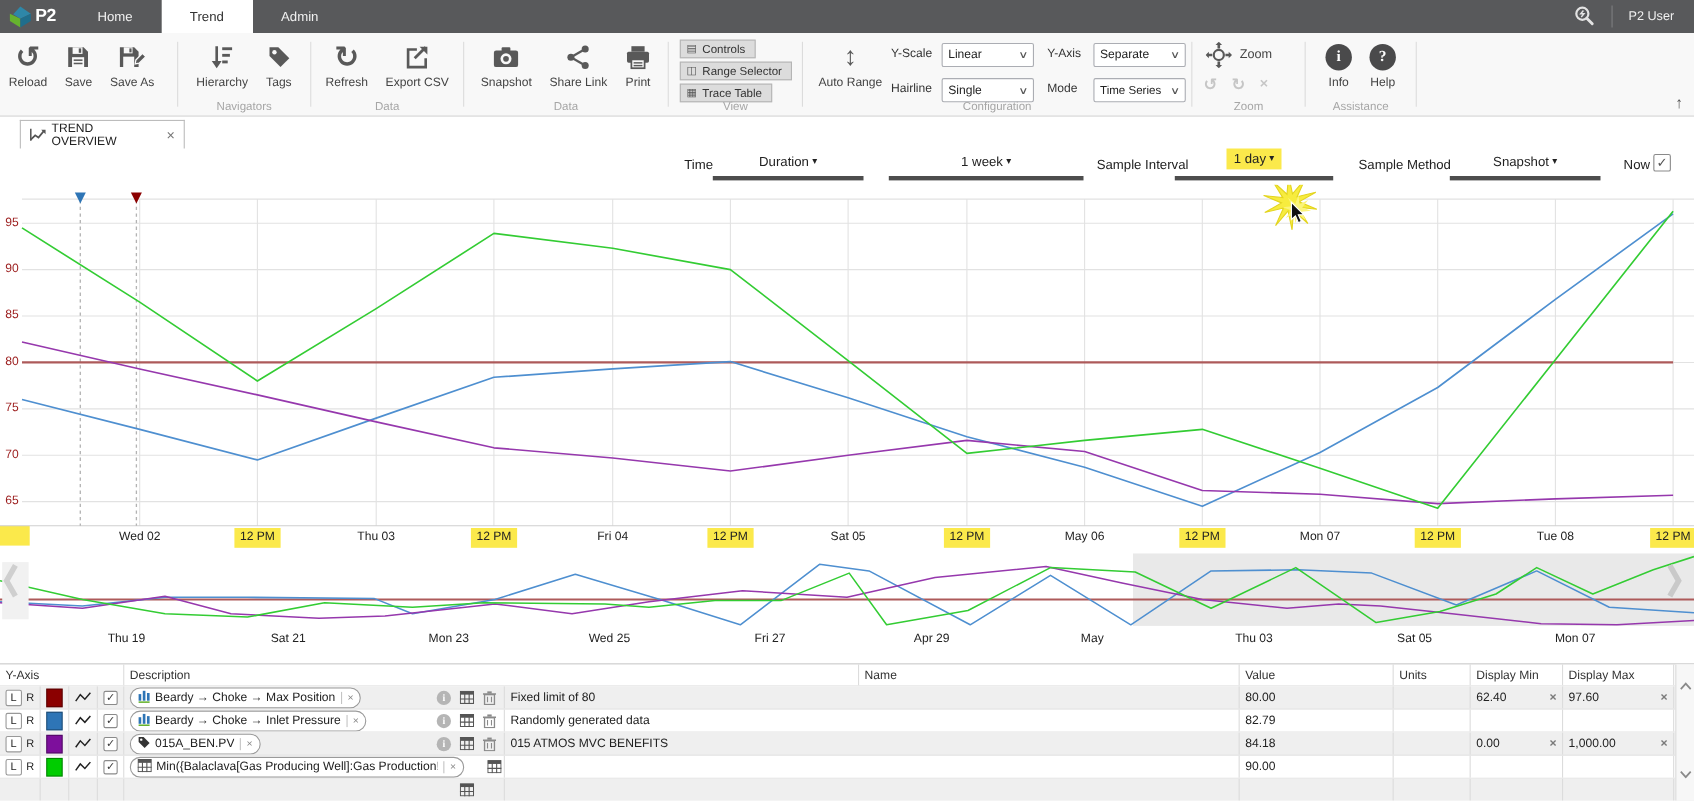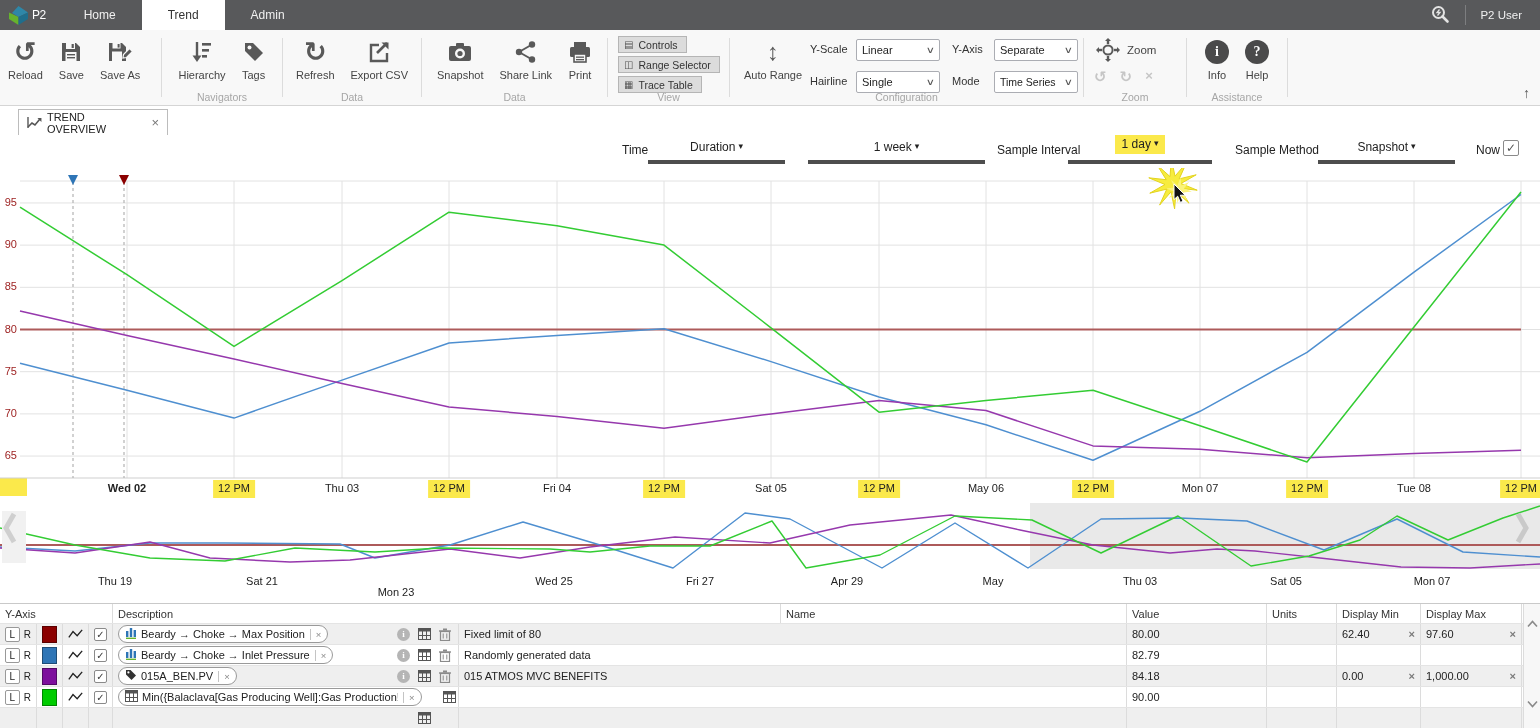--- a/index.html
+++ b/index.html
@@ -3,21 +3,21 @@
 <meta charset="utf-8">
 <style>
   *{box-sizing:border-box;margin:0;padding:0}
   html,body{width:1540px;height:728px;overflow:hidden}
   body{font-family:"Liberation Sans","DejaVu Sans",sans-serif;background:#fff;position:relative}
   #app{position:relative;width:1540px;height:728px;overflow:hidden;background:#fff}
 
   
   .topbar{position:absolute;top:0;left:0;right:0;height:30px;background:#58595b;display:flex;align-items:stretch;color:#fff;z-index:30}
   .logo{display:flex;align-items:center;gap:3px;padding:0 12px 0 8px}
-  .logo-txt{font-size:12px;font-weight:normal;letter-spacing:-.5px}
+  .logo-txt{font-size:16px;font-weight:bold;letter-spacing:-.5px}
   .apptab{padding:0 26px;line-height:30px;font-size:12px;color:#f0f0f0;cursor:pointer}
   .apptab.active{background:#fff;color:#333}
   .topbar-right{margin-left:auto;display:flex;align-items:center;gap:14px;padding-right:18px}
   .tb-divider{width:1px;height:20px;background:#7d7e80}
   .tb-user{font-size:11.5px;color:#f0f0f0}
 
   
   .ribbon{position:absolute;top:30px;left:0;right:0;height:76px;background:#f8f8f8;border-bottom:1px solid #d5d5d5;z-index:25}
   .rgroup{position:absolute;top:0;bottom:0}
   .rgroup-label{position:absolute;bottom:2px;left:0;right:0;text-align:center;font-size:10.5px;color:#a6a6a6;white-space:nowrap}
@@ -421,21 +421,21 @@
         <polygon points="1187.1,32.2 1180.4,26.8 1177.5,34.9 1176.6,26.4 1168.8,30.1 1174.2,23.4 1166.1,20.5 1174.6,19.6 1170.9,11.8 1177.6,17.2 1180.5,9.1 1181.4,17.6 1189.2,13.9 1183.8,20.6 1191.9,23.5 1183.4,24.4" fill="#fbf47a"></polygon>
         <path d="M0 0 L0 15.5 L3.7 12.2 L6.4 18.4 L9 17.2 L6.3 11.2 L11.2 11.2 Z" fill="#111" stroke="#fff" stroke-width="1" transform="translate(1174,16)"></path>
       </svg>
   <div class="ylab" style="top: 281.062px; left: 0px;">65</div>
       <div class="ylab" style="top: 238.875px; left: 0px;">70</div>
       <div class="ylab" style="top: 196.687px; left: 0px;">75</div>
       <div class="ylab" style="top: 154.5px; left: 0px;">80</div>
       <div class="ylab" style="top: 112.312px; left: 0px;">85</div>
       <div class="ylab" style="top: 70.125px; left: 0px;">90</div>
       <div class="ylab" style="top: 27.9375px; left: 0px;">95</div>
-      <div class="xlab" style="left: 127px; font-weight: bold;">Wed 02</div>
+      <div class="xlab" style="left: 127px;">Wed 02</div>
       <div class="xlab hl" style="left: 234px;">12 PM</div>
       <div class="xlab" style="left: 342px;">Thu 03</div>
       <div class="xlab hl" style="left: 449px;">12 PM</div>
       <div class="xlab" style="left: 557px;">Fri 04</div>
       <div class="xlab hl" style="left: 664px;">12 PM</div>
       <div class="xlab" style="left: 771px;">Sat 05</div>
       <div class="xlab hl" style="left: 879px;">12 PM</div>
       <div class="xlab" style="left: 986px;">May 06</div>
       <div class="xlab hl" style="left: 1093px;">12 PM</div>
       <div class="xlab" style="left: 1200px;">Mon 07</div>
@@ -458,21 +458,21 @@
         </svg>
     </div>
     <div class="rs-nav right">
       <svg width="16" height="34" viewBox="0 0 16 34">
           <polyline points="4,3 12,17 4,31" fill="none" stroke="#c9c9c9" stroke-width="5"></polyline>
         </svg>
     </div>
     <div id="range-labels">
         <div class="rlab" style="left: 115px;">Thu 19</div>
         <div class="rlab" style="left: 262px;">Sat 21</div>
-        <div class="rlab" style="left: 396px; margin-top: 11px;">Mon 23</div>
+        <div class="rlab" style="left: 408px;">Mon 23</div>
         <div class="rlab" style="left: 554px;">Wed 25</div>
         <div class="rlab" style="left: 700px;">Fri 27</div>
         <div class="rlab" style="left: 847px;">Apr 29</div>
         <div class="rlab" style="left: 993px;">May</div>
         <div class="rlab" style="left: 1140px;">Thu 03</div>
         <div class="rlab" style="left: 1286px;">Sat 05</div>
         <div class="rlab" style="left: 1432px;">Mon 07</div>
       </div>
   </div>
 

